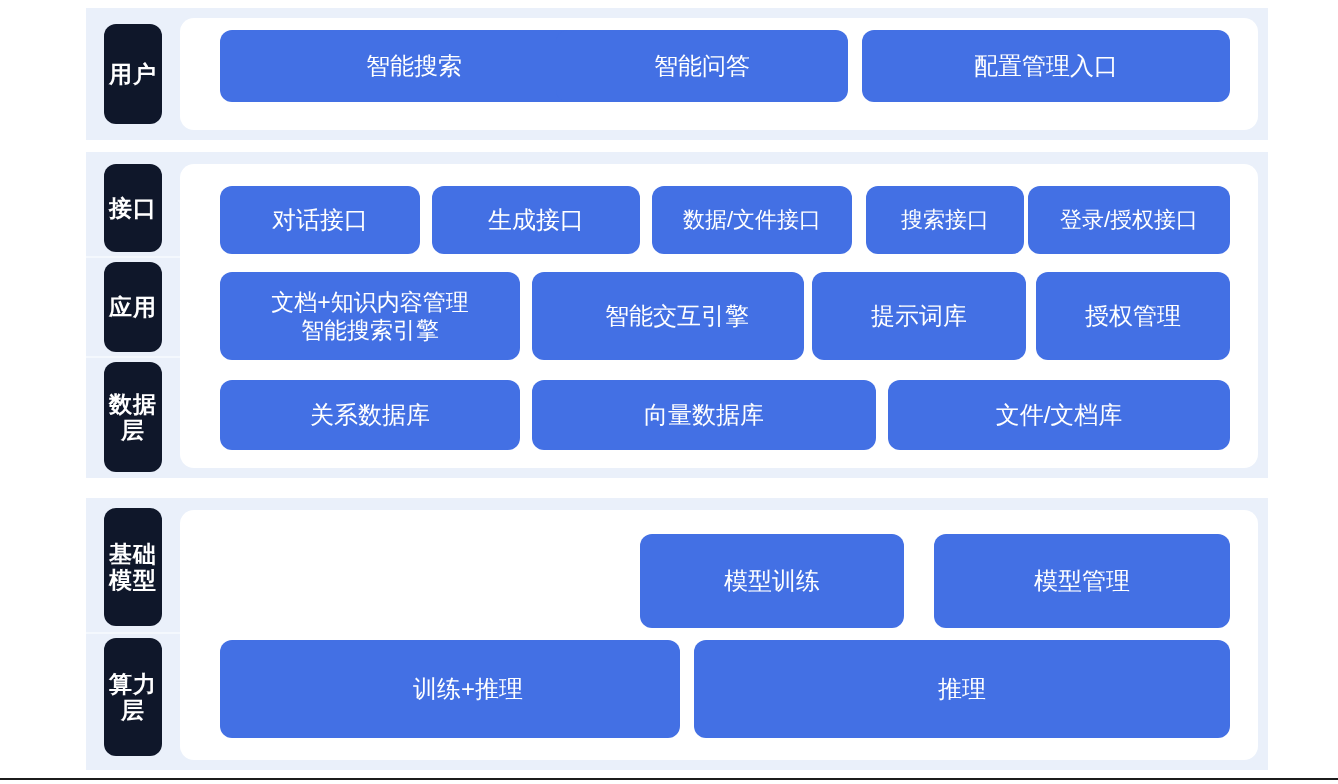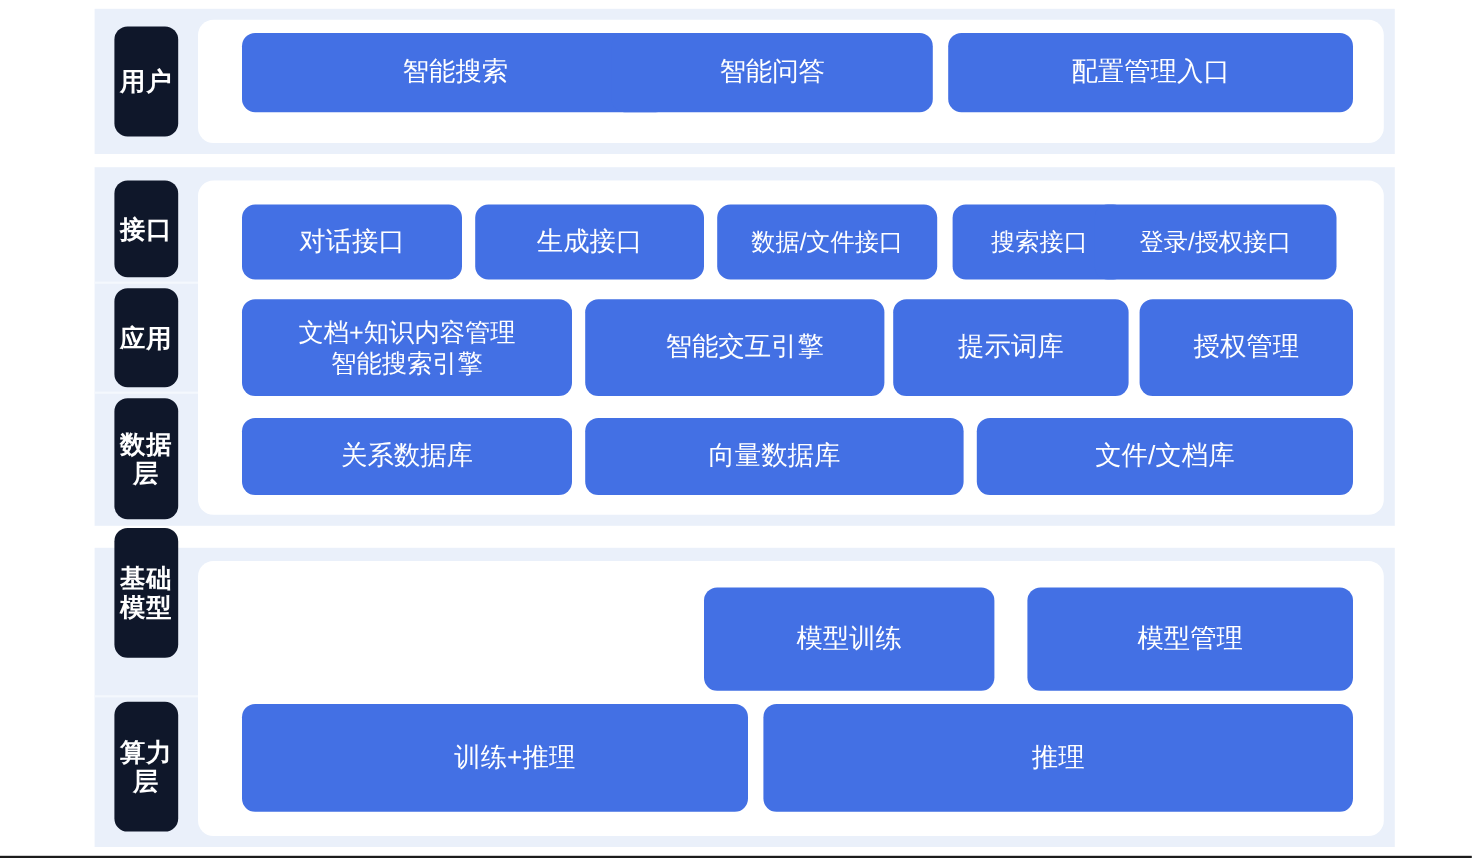--- a/index.html
+++ b/index.html
@@ -134,37 +134,37 @@
   <div class="tab" style="left:104px; top:362px; width:58px; height:110px;">
     <span>数据层</span>
   </div>
 
   <div class="panel" style="top:164px; height:304px;"></div>
 
   <div class="card" style="left:432px; top:186px; width:208px; height:68px;">生成接口</div>
   <div class="card" style="left:220px; top:186px; width:200px; height:68px;">对话接口</div>
   <div class="card small" style="left:652px; top:186px; width:200px; height:68px;">数据/文件接口</div>
   <div class="card small" style="left:866px; top:186px; width:158px; height:68px;">搜索接口</div>
-  <div class="card small" style="left:995px; top:186px; width:220px; height:68px;">登录/授权接口</div>
+  <div class="card small" style="left:1028px; top:186px; width:202px; height:68px;">登录/授权接口</div>
 
   <div class="card two-line" style="left:220px; top:272px; width:300px; height:88px;">文档+知识内容管理
 智能搜索引擎</div>
   <div class="card" style="left:532px; top:272px; width:272px; height:88px;padding-left:24px;">智能交互引擎</div>
   <div class="card" style="left:1036px; top:272px; width:194px; height:88px;">授权管理</div>
   <div class="card" style="left:812px; top:272px; width:214px; height:88px;">提示词库</div>
 
   <div class="card" style="left:220px; top:380px; width:300px; height:70px;">关系数据库</div>
   <div class="card" style="left:532px; top:380px; width:344px; height:70px;">向量数据库</div>
   <div class="card" style="left:888px; top:380px; width:342px; height:70px;">文件/文档库</div>
 
   <div class="band band-infra">
     <div class="band-sep" style="top:134px;"></div>
   </div>
 
-  <div class="tab" style="left:104px; top:480px; width:58px; height:118px;">
+  <div class="tab" style="left:104px; top:508px; width:58px; height:118px;">
     <span>基础模型</span>
   </div>
   <div class="tab" style="left:104px; top:638px; width:58px; height:118px;">
     <span>算力层</span>
   </div>
 
   <div class="panel" style="top:510px; height:250px;"></div>
 
   <div class="card" style="left:640px; top:534px; width:264px; height:94px;">模型训练</div>
   <div class="card" style="left:934px; top:534px; width:296px; height:94px;">模型管理</div>

